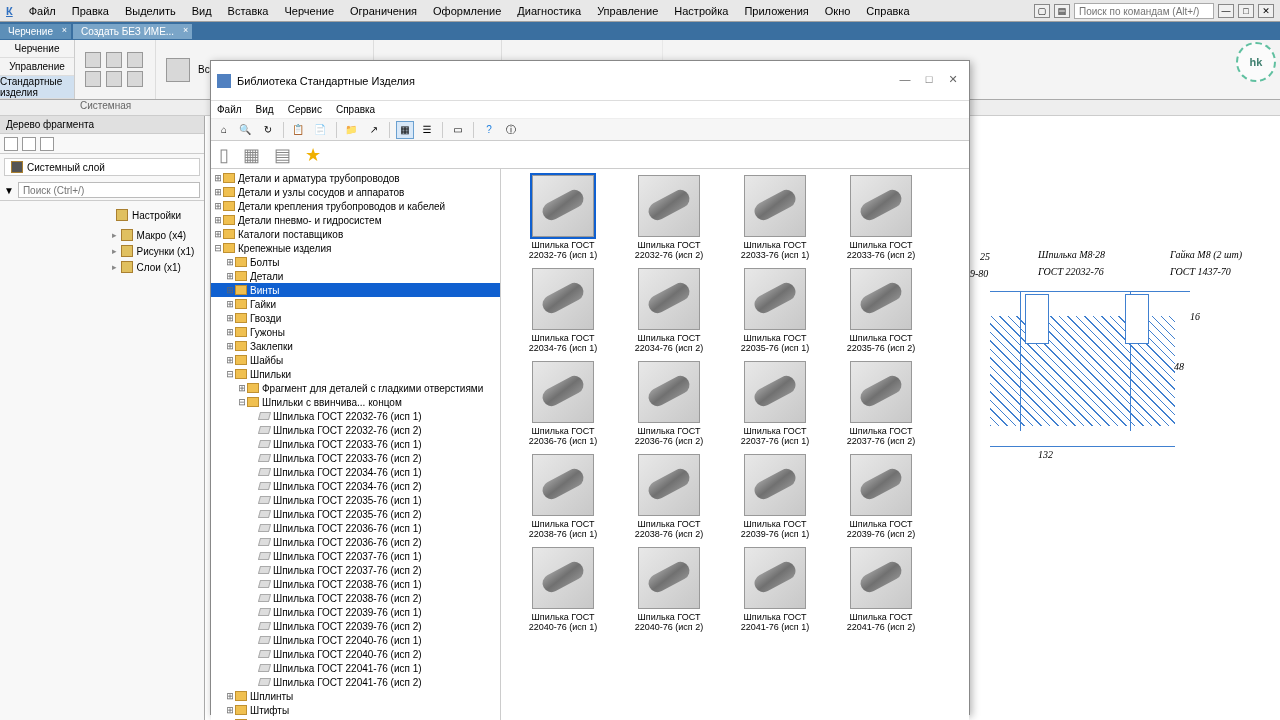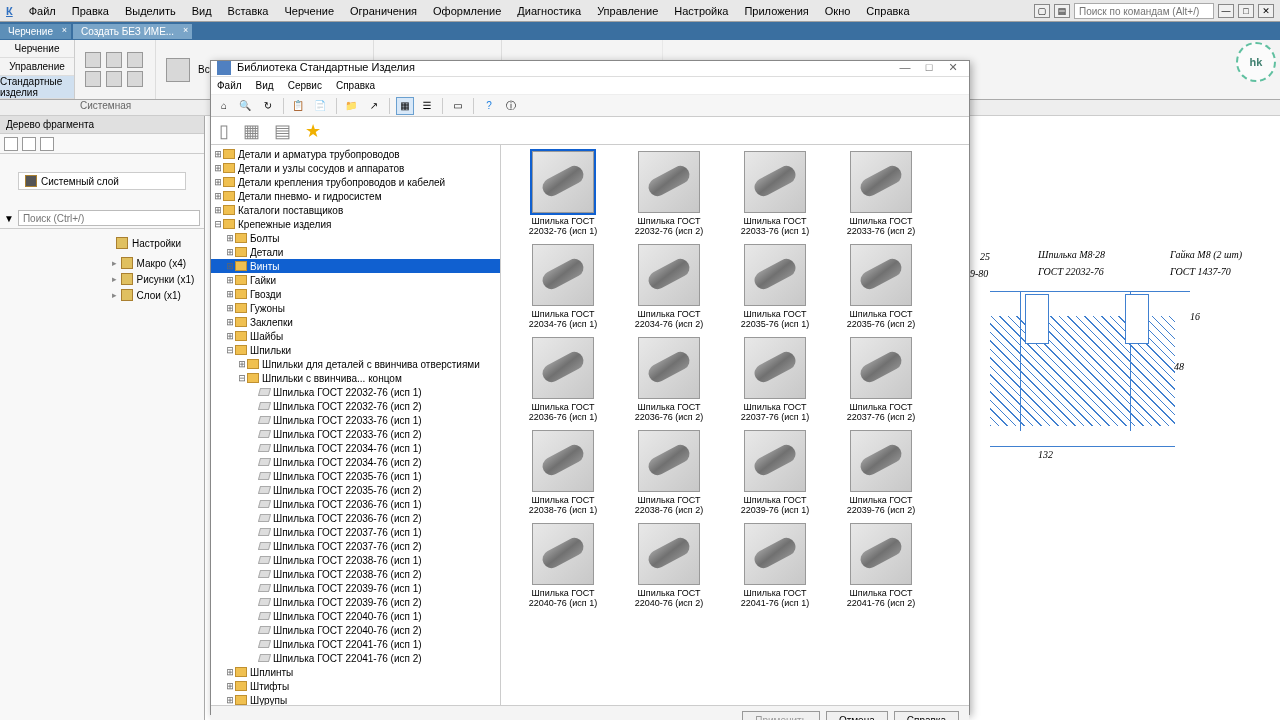--- a/index.html
+++ b/index.html
@@ -25,21 +25,21 @@
 .leftpanel { width:205px; background:#f8f8f8; border-right:1px solid #aaa; display:flex; flex-direction:column; }
 .lp-title { background:#e0e0e0; padding:3px 6px; font-size:10px; border-bottom:1px solid #ccc; }
 .lp-toolbar { height:20px; display:flex; align-items:center; gap:4px; padding:2px 4px; border-bottom:1px solid #ccc; }
 .lp-toolbar .sq { width:14px; height:14px; border:1px solid #999; background:#fff; }
 .lp-row { padding:2px 6px; display:flex; align-items:center; gap:4px; font-size:10px; }
 .lp-row .ico { width:12px; height:12px; background:#e0c060; border:1px solid #aa8030; }
 .lp-search { padding:2px 4px; display:flex; align-items:center; gap:4px; border-bottom:1px solid #ccc; }
 .lp-search input { flex:1; height:16px; border:1px solid #bbb; font-size:10px; padding:0 4px; }
 .canvas { flex:1; background:#fff; position:relative; }
 .dialog { position:absolute; left:210px; top:60px; width:760px; height:655px; background:#fff; border:1px solid #888; box-shadow:2px 2px 8px rgba(0,0,0,.3); z-index:50; }
-.dlg-title { height:16px; background:#fff; display:flex; padding:0 6px; border-bottom:1px solid #ddd; }
+.dlg-title { height:40px; background:#fff; display:flex; align-items:center; padding:0 6px; border-bottom:1px solid #ddd; }
 .dlg-title .icn2 { width:14px; height:14px; background:#5080c0; margin-right:6px; }
 .dlg-title .sp { flex:1; }
 .dlg-title .wb { width:20px; height:16px; text-align:center; font-size:11px; color:#666; margin-left:4px; cursor:default; }
 .dlg-menu { height:18px; display:flex; align-items:center; padding:0 6px; gap:14px; font-size:10px; border-bottom:1px solid #eee; }
 .dlg-tb { height:22px; display:flex; align-items:center; padding:0 4px; gap:4px; border-bottom:1px solid #ccc; background:#f6f6f6; }
 .dlg-tb .tbtn { width:18px; height:18px; border:1px solid transparent; display:flex; align-items:center; justify-content:center; font-size:10px; }
 .dlg-tb .tbtn.act { border-color:#6aa0d0; background:#d8e8f8; }
 .dlg-tb .sep { width:1px; height:16px; background:#ccc; margin:0 2px; }
 .dlg-body { display:flex; height:560px; }
 .dlg-tree { width:290px; border-right:1px solid #ccc; overflow-y:auto; font-size:10px; padding:2px 0; background:#fff; }
@@ -133,21 +133,21 @@
 
 <div class="main">
 
   <div class="leftpanel">
     <div class="lp-title">Дерево фрагмента</div>
     <div class="lp-toolbar">
       <span class="sq"></span>
       <span class="sq"></span>
       <span class="sq"></span>
     </div>
-    <div class="lp-row" style="background:#fff;border:1px solid #ccc;margin:18px">
+    <div class="lp-row" style="background:#fff;border:1px solid #ccc;margin:4px">
       <span class="ico" style="background:#555"></span>
       <span>Системный слой</span>
     </div>
     <div class="lp-search">
       <span style="font-size:10px">▼</span>
       <input placeholder="Поиск (Ctrl+/)" style="">
     </div>
     <div class="lp-row" style="margin-left:110px;margin-top:6px">
       <span class="ico"></span>
       <span>Настройки</span>
@@ -306,21 +306,21 @@
           <span>Шайбы</span>
         </div>
         <div class="tnode" style="padding-left: 14px;">
           <span class="exp">⊟</span>
           <span class="fico"></span>
           <span>Шпильки</span>
         </div>
         <div class="tnode" style="padding-left: 26px;">
           <span class="exp">⊞</span>
           <span class="fico"></span>
-          <span>Шпильки для деталей с ввинчива отверстиями</span>
+          <span>Фрагмент для деталей с гладкими отверстиями</span>
         </div>
         <div class="tnode" style="padding-left: 26px;">
           <span class="exp">⊟</span>
           <span class="fico"></span>
           <span>Шпильки с ввинчива... концом</span>
         </div>
         <div class="tnode" style="padding-left: 38px;">
           <span class="exp"></span>
           <span class="pico"></span>
           <span>Шпилька ГОСТ 22032-76 (исп 1)</span>

